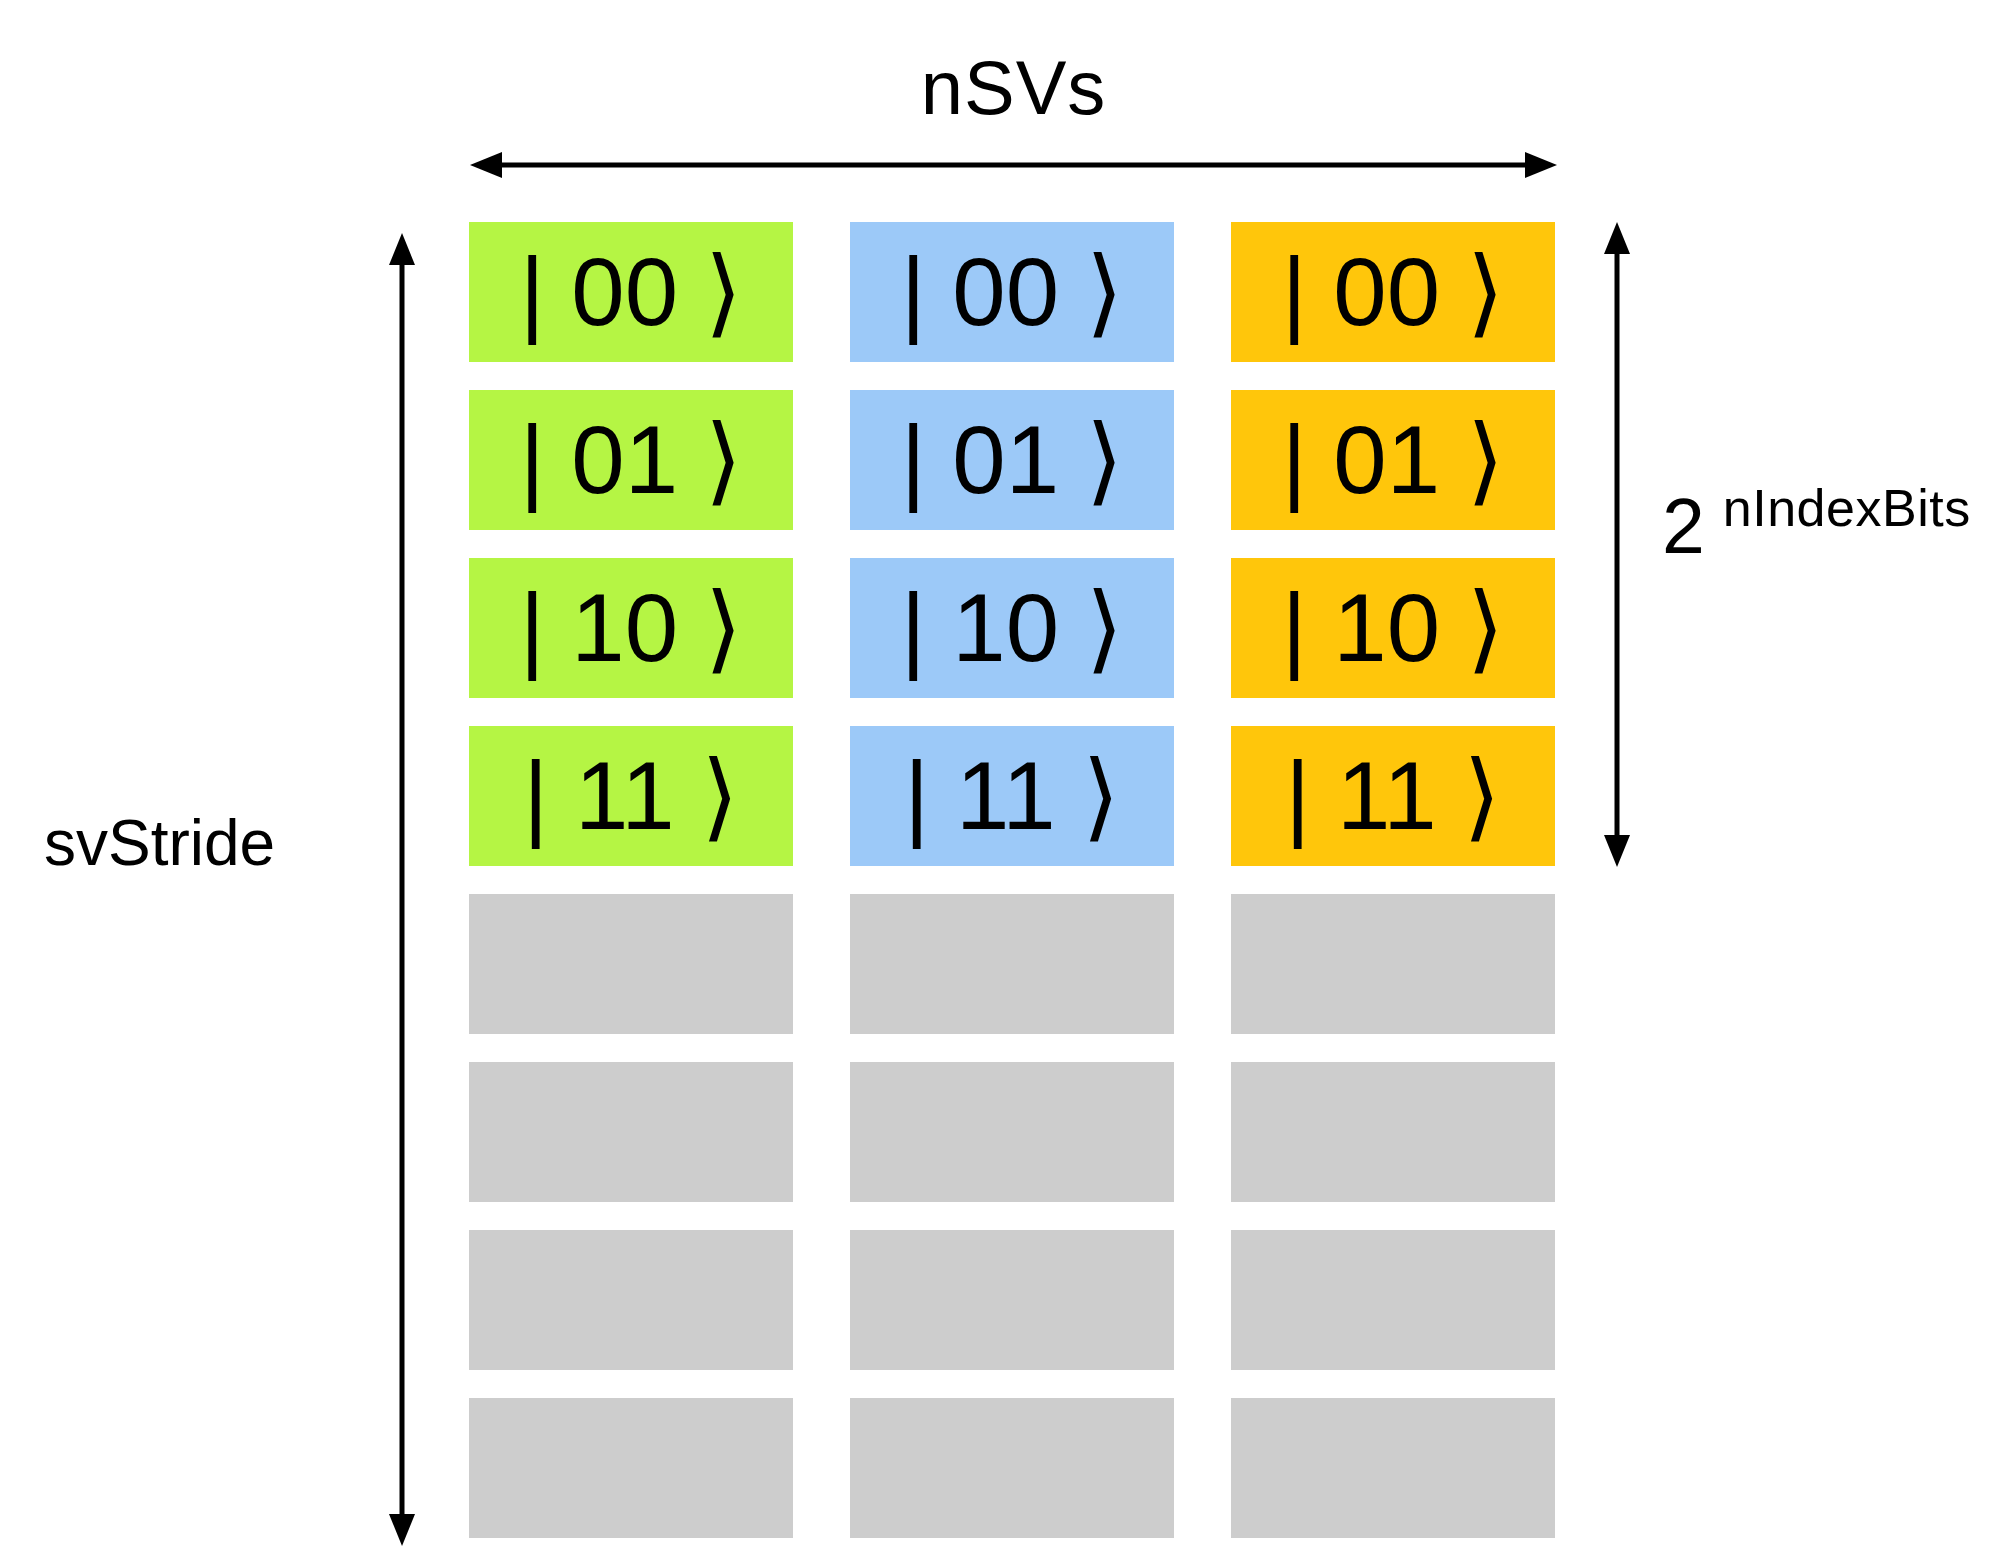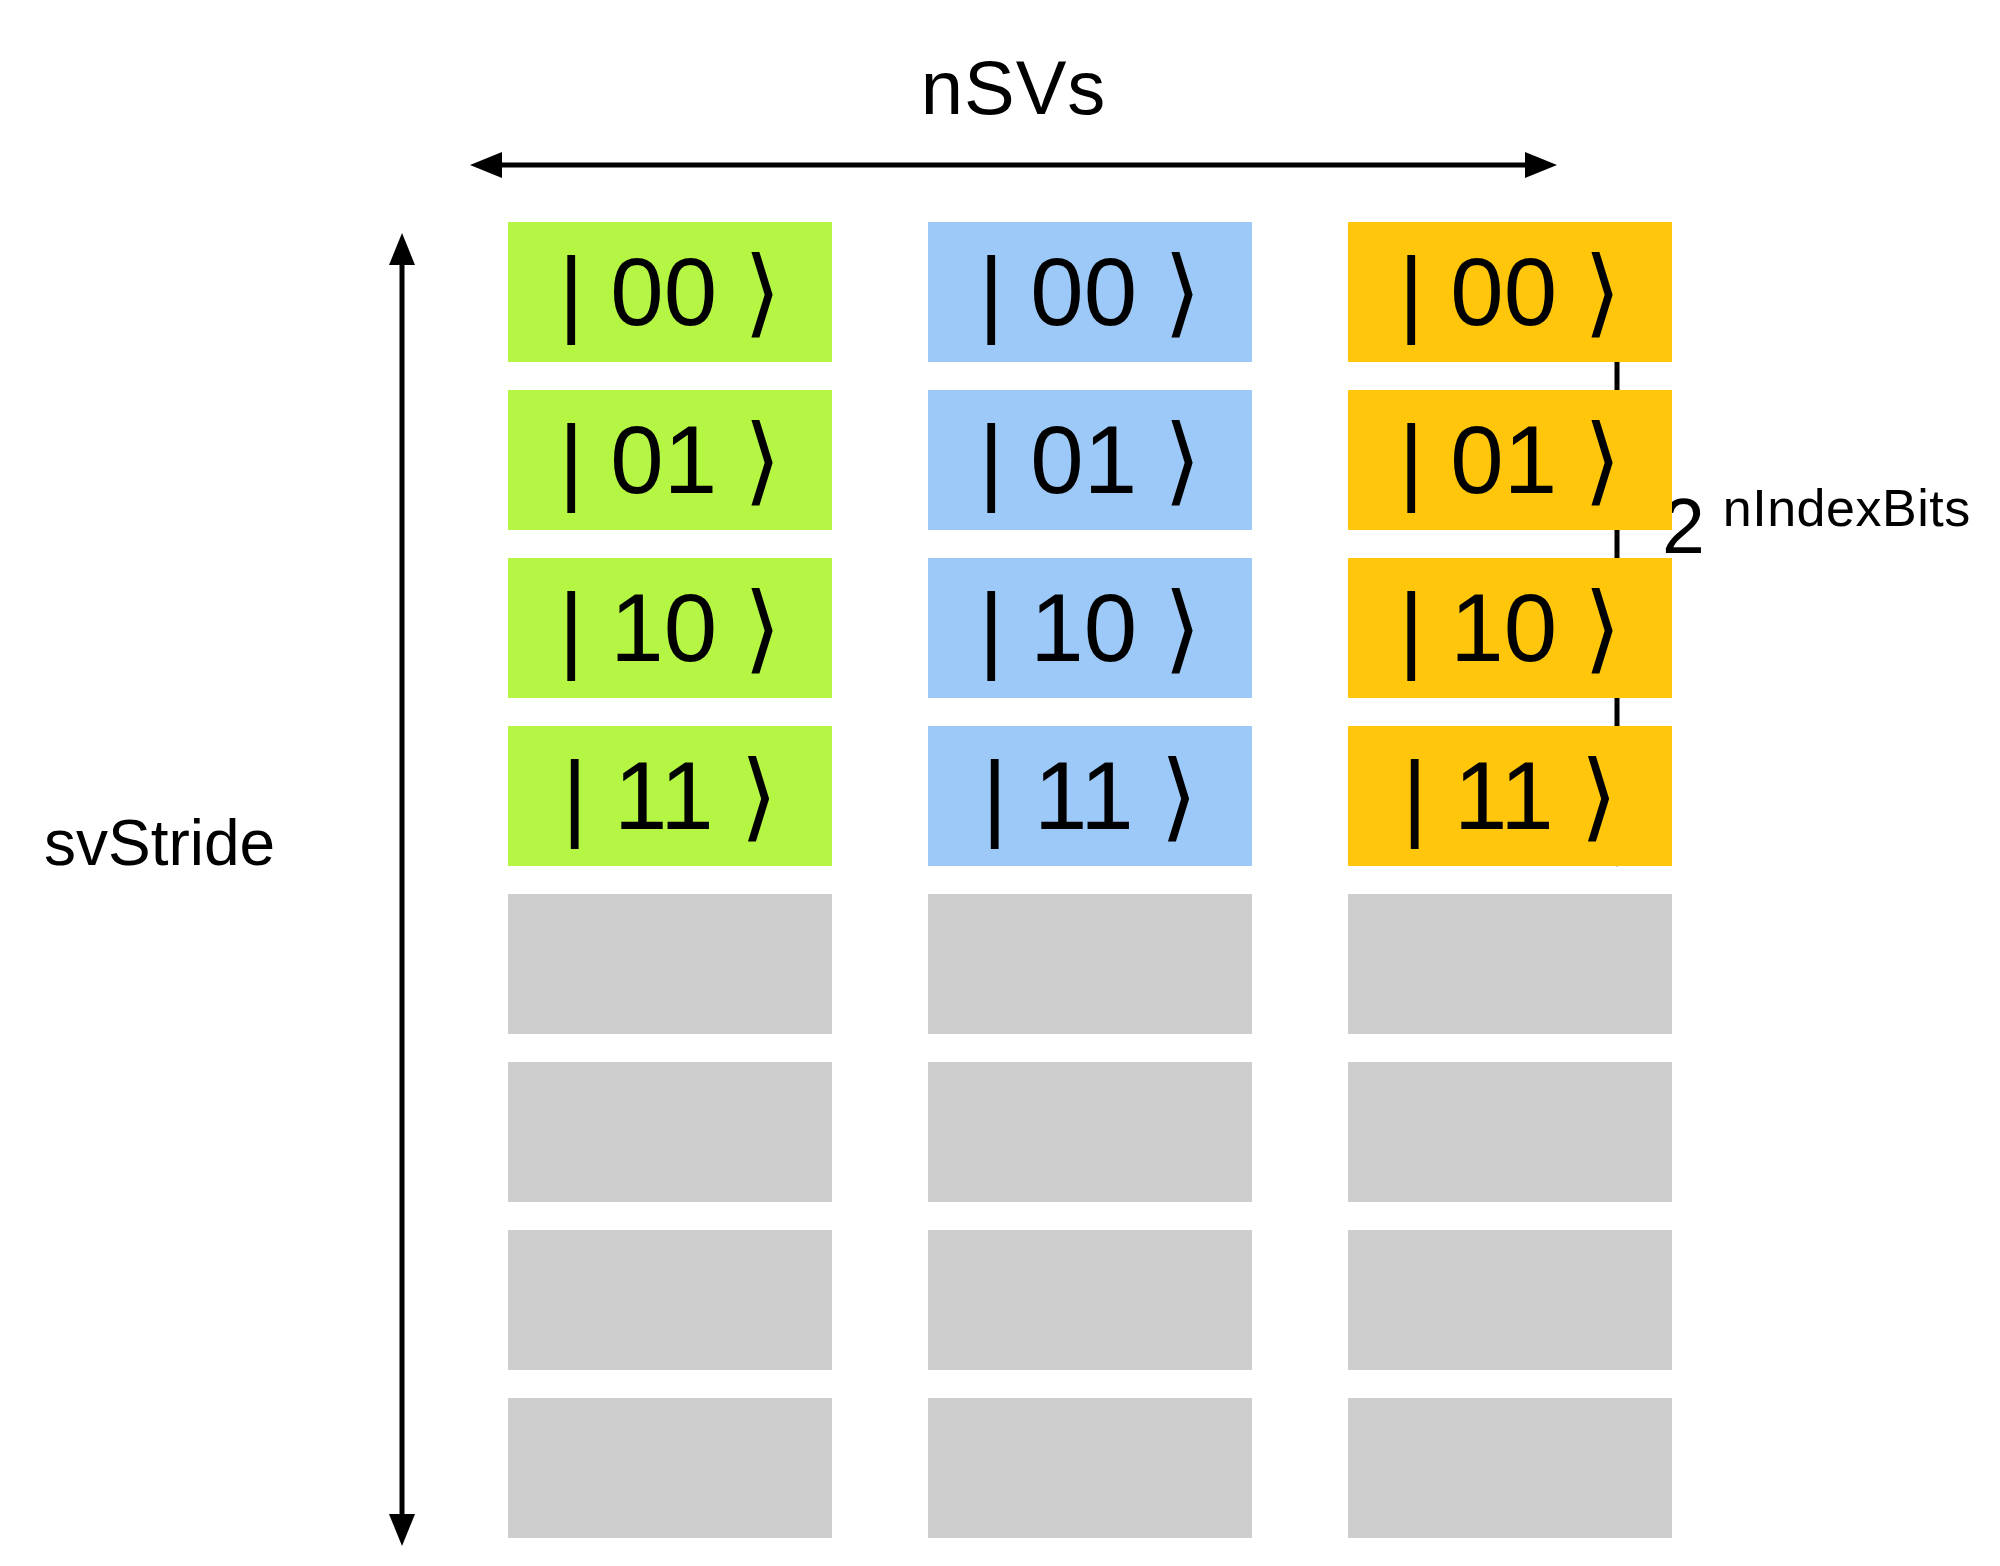--- a/index.html
+++ b/index.html
@@ -53,21 +53,20 @@
     left: 469px;
     top: 222px;
     display: flex;
     flex-direction: row;
     gap: 57px;
   }
   .sv-column {
     display: flex;
     flex-direction: column;
     gap: 28px;
-    margin-left: 39px;
   }
   .cell {
     width: 324px;
     height: 140px;
     display: flex;
     align-items: center;
     justify-content: center;
     font-size: 96px;
     line-height: 1;
     white-space: pre;

